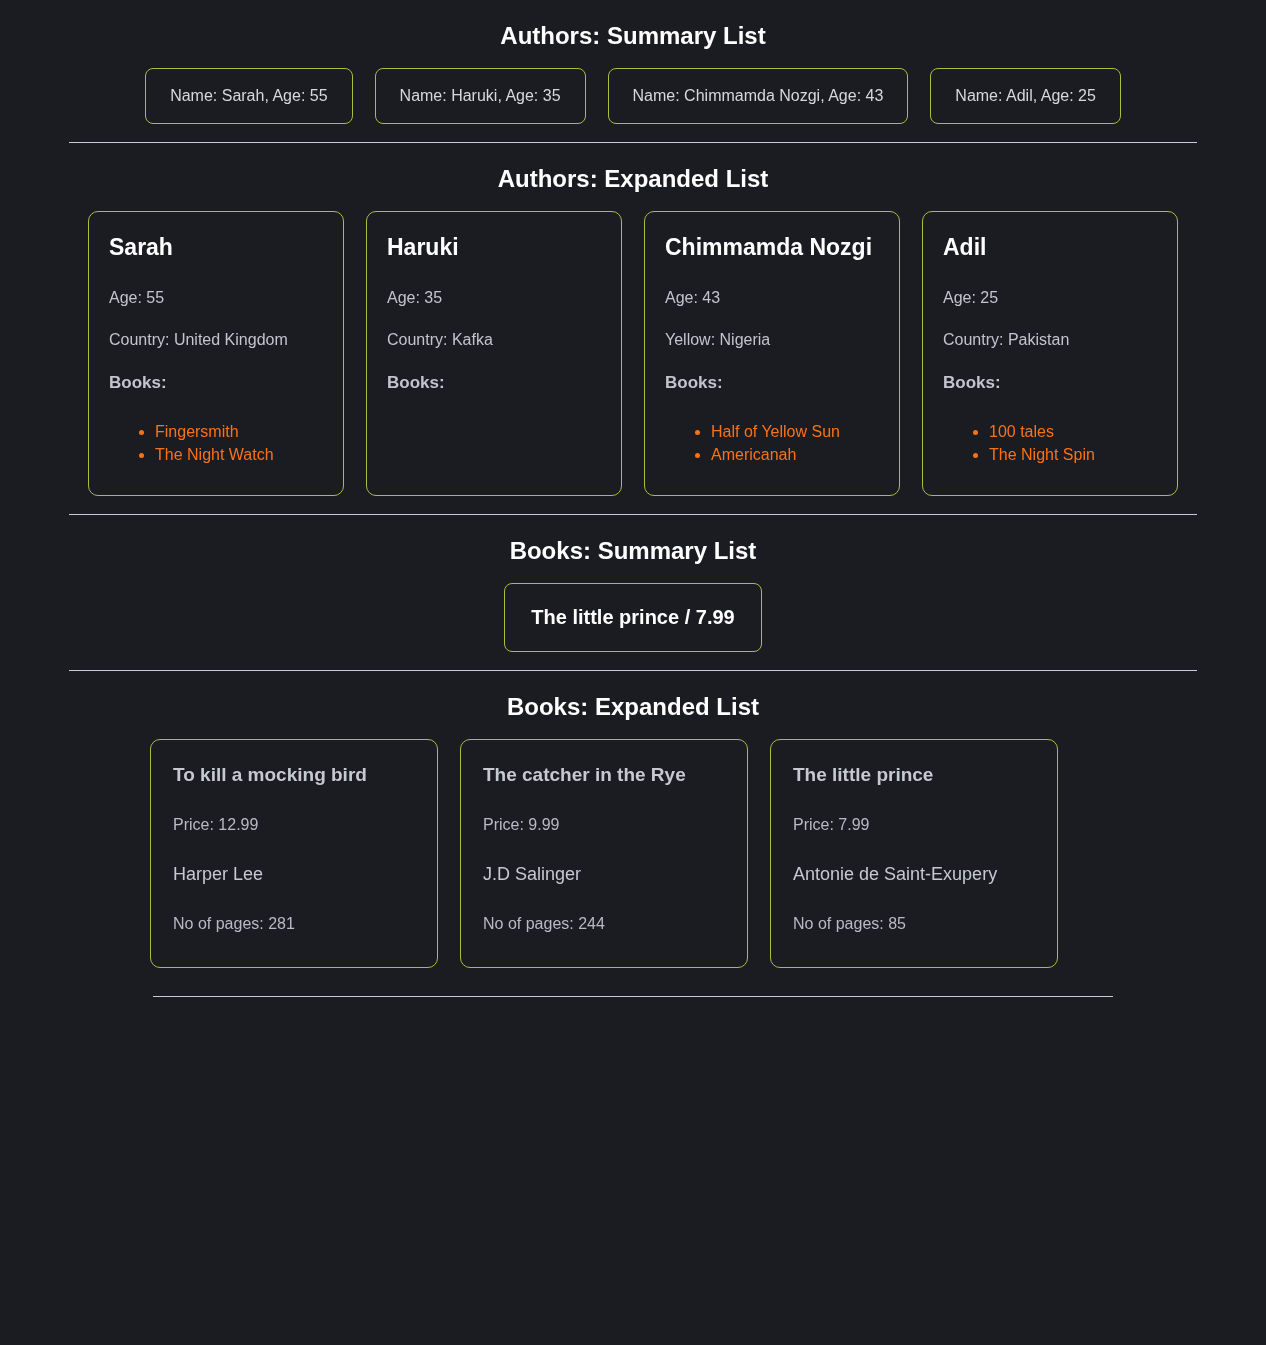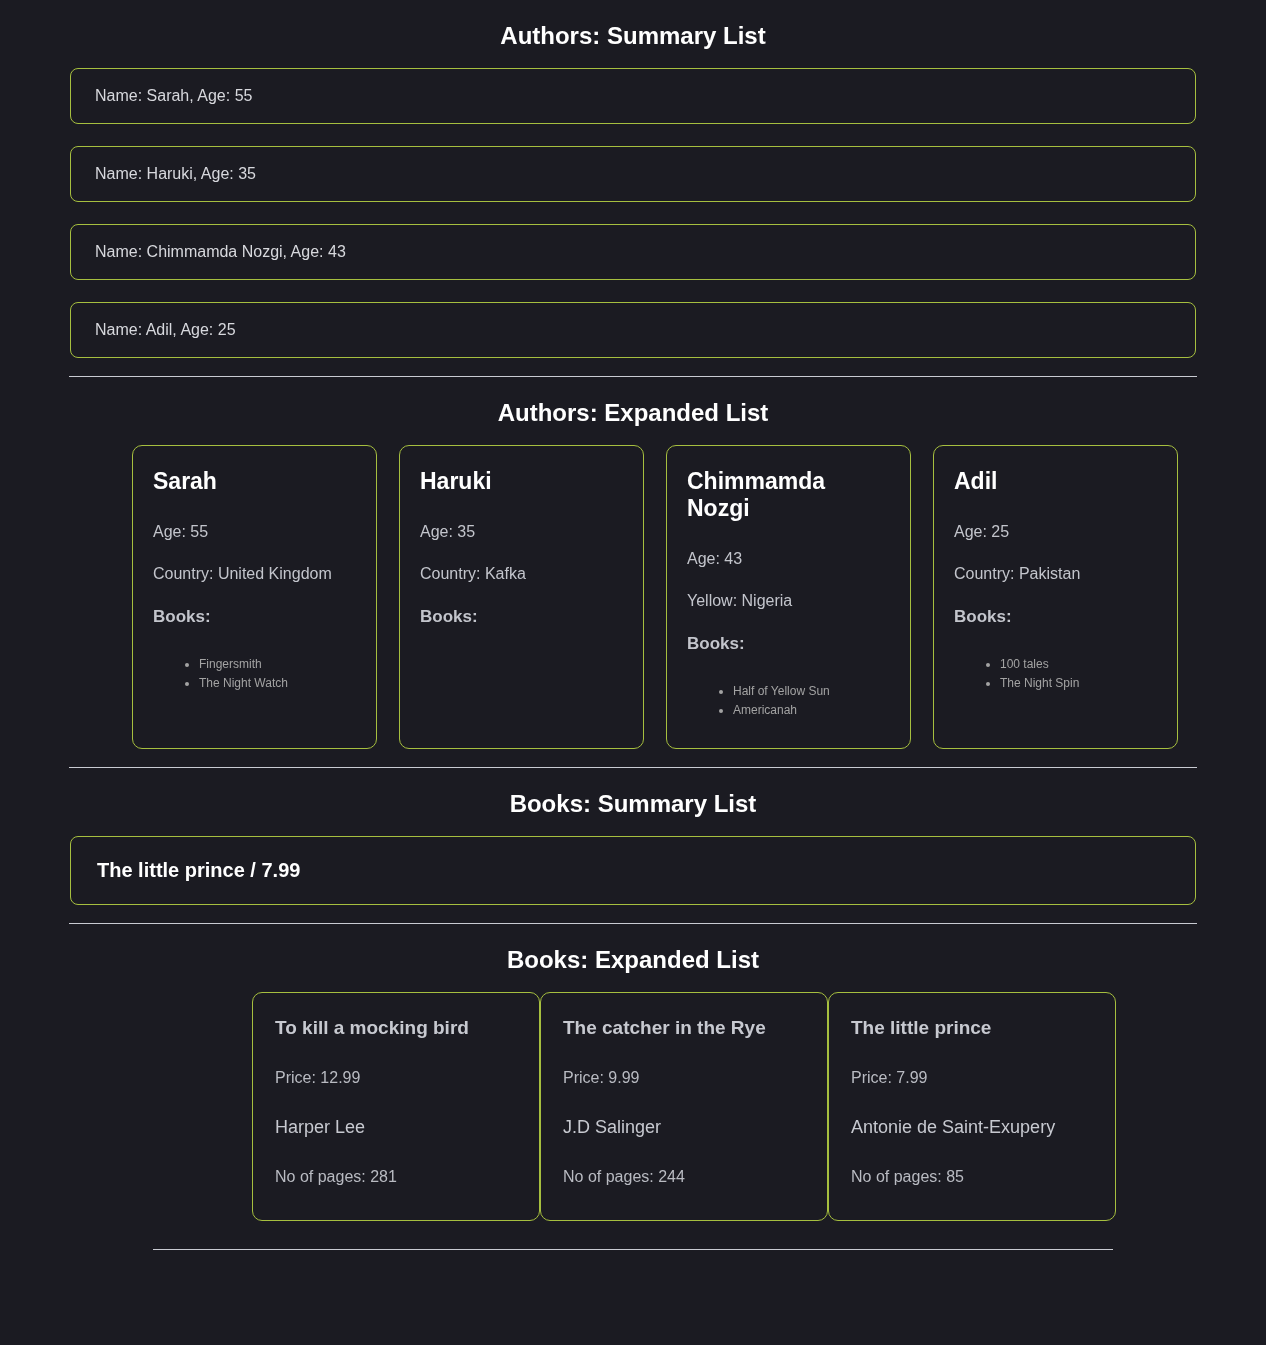--- a/index.html
+++ b/index.html
@@ -32,21 +32,20 @@
     margin-top: 28px;
   }
 
   
   .summary-row {
     display: flex;
     justify-content: center;
     gap: 22px;
     padding: 0 70px;
     flex-wrap: wrap;
-    flex-direction: column;
   }
   .chip {
     border: 1px solid #a6bf3f;
     border-radius: 8px;
     padding: 18px 24px;
     font-size: 16px;
     color: #d7d8dd;
     background: #1b1b22;
     white-space: nowrap;
   }
@@ -57,21 +56,20 @@
     padding: 22px 26px;
   }
 
   
   .cards-row {
     display: flex;
     justify-content: center;
     gap: 22px;
     padding: 0 88px;
     align-items: stretch;
-    margin-left: 44px;
   }
   .author-card {
     border: 1px solid #a6bf3f;
     border-radius: 10px;
     padding: 22px 20px 26px 20px;
     width: 272px;
     background: #1b1b22;
   }
   .author-card h3 {
     margin: 0 0 28px 0;
@@ -86,31 +84,32 @@
   }
   .author-card .books-label {
     font-size: 17px;
     font-weight: bold;
     color: #c3c5cc;
     margin: 0 0 30px 0;
   }
   .author-card ul {
     margin: 0;
     padding-left: 46px;
-    color: #a3a3a3;
-    font-size: 12px;
+    color: #f97316;
+    font-size: 16px;
   }
   .author-card ul li {
     margin-bottom: 5px;
   }
 
   
   .books-row {
     display: flex;
-    justify-content: flex-end;
+    justify-content: flex-start;
+    gap: 22px;
     padding: 0 150px;
     align-items: stretch;
   }
   .book-card {
     border: 1px solid #a6bf3f;
     border-radius: 10px;
     padding: 24px 22px 28px 22px;
     width: 288px;
     background: #1b1b22;
   }

